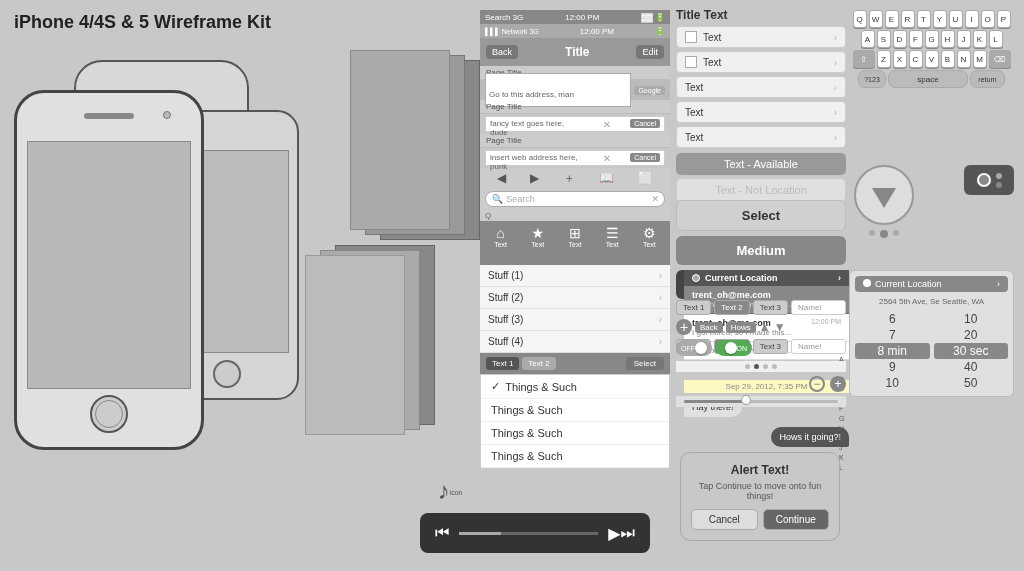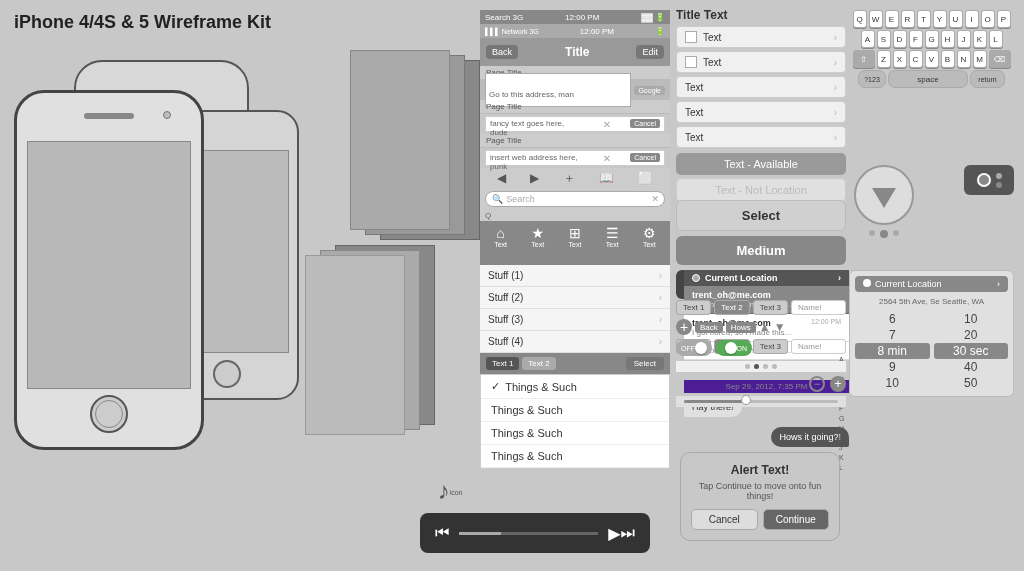--- a/index.html
+++ b/index.html
@@ -687,21 +687,21 @@
       position: absolute;
       right: 175px;
       top: 380px;
       width: 165px;
     }
     .msg-date {
       text-align: center;
       font-size: 8px;
       color: #888;
       margin-bottom: 3px;
-      background: #4c1d95;
+      background: #fef9c3;
       padding: 2px;
     }
     .msg-bubble-received {
       background: #e0e0e0;
       border-radius: 12px 12px 12px 2px;
       padding: 5px 8px;
       font-size: 9px;
       color: #333;
       max-width: 80%;
       margin-bottom: 5px;

